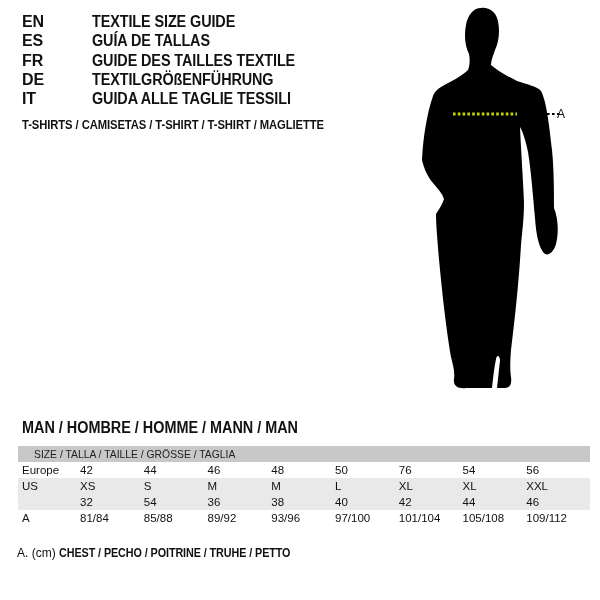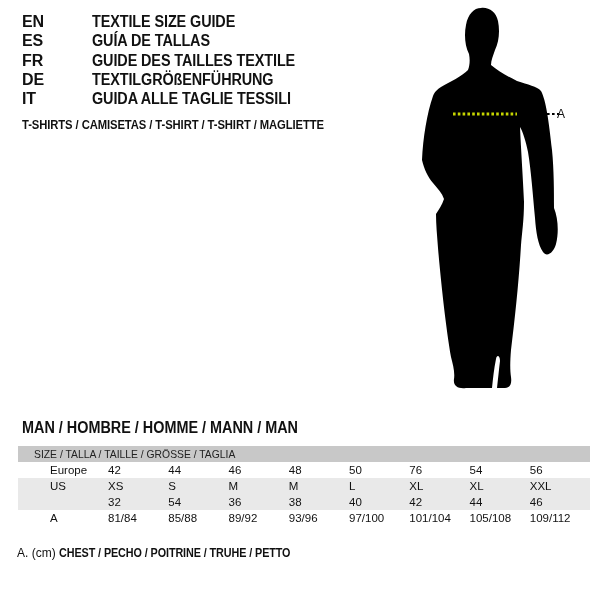--- a/index.html
+++ b/index.html
@@ -26,21 +26,21 @@
 
   
   .man-title{position:absolute;left:22px;top:420px;height:16px;line-height:16px;
              font-size:16px;font-weight:bold;}
 
   
   .size-table{position:absolute;left:18px;top:446px;width:572px;font-size:11.5px;}
   .t-header{height:16px;line-height:16px;background:#c8c8c8;padding-left:16px;color:#222;}
   .t-row{display:flex;height:16px;line-height:16px;}
   .t-row.bg-gray{background:#e9e9e9;}
-  .t-label{flex:0 0 58px;padding-left:4px;margin-left:28px;}
+  .t-label{flex:0 0 58px;padding-left:4px;}
   .t-cell{flex:1;text-align:left;}
 
   
   .footnote{position:absolute;left:17px;top:545px;height:16px;line-height:16px;font-size:12px;}
   .footnote .fn-prefix{font-weight:normal;}
   .footnote .fn-text{font-weight:bold;margin-left:3px;letter-spacing:-0.1px;}
 </style>
 </head>
 <body>
 

